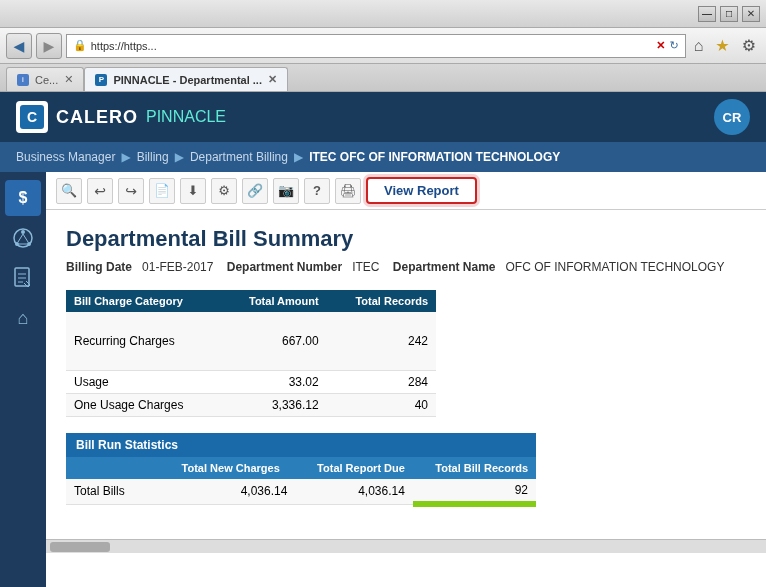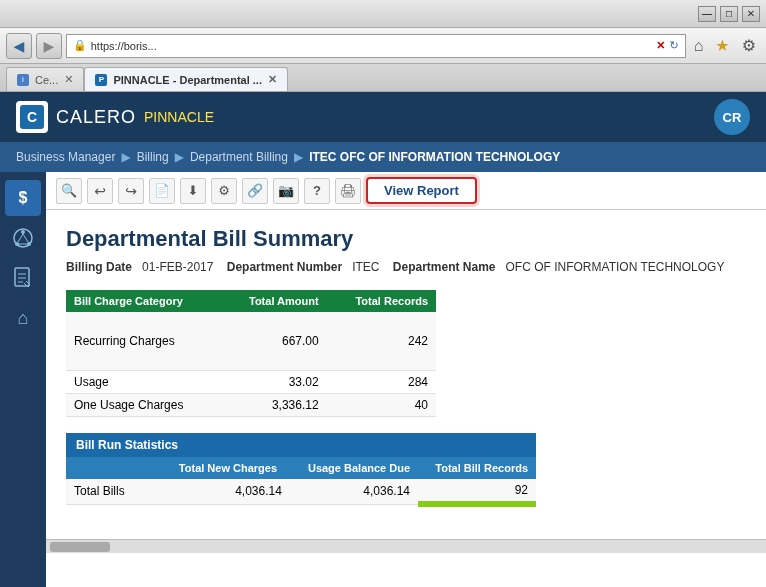--- a/index.html
+++ b/index.html
@@ -15,21 +15,21 @@
     <div style="width:18px;height:16px;background:linear-gradient(to bottom,#e0e0e0,#c0c0c0);border:1px solid #888;font-size:10px;display:flex;align-items:center;justify-content:center;cursor:pointer;color:#333;">✕</div>
   </div>
 </div>
 
 <div style="background:linear-gradient(to bottom,#f5f5f5,#e0e0e0);height:36px;display:flex;align-items:center;padding:0 6px;gap:4px;border-bottom:1px solid #aaa;">
   <div style="width:26px;height:26px;background:linear-gradient(to bottom,#e8e8e8,#ccc);border:1px solid #999;border-radius:3px;display:flex;align-items:center;justify-content:center;cursor:pointer;font-size:14px;color:#336699;">◀</div>
   <div style="width:26px;height:26px;background:linear-gradient(to bottom,#e8e8e8,#ccc);border:1px solid #999;border-radius:3px;display:flex;align-items:center;justify-content:center;cursor:pointer;font-size:14px;color:#888;">▶</div>
 
   <div style="flex:1;height:24px;border:1px solid #999;background:white;display:flex;align-items:center;padding:0 6px;font-size:11px;gap:4px;">
     <span style="color:#5a8a5a;font-size:11px;">🔒</span>
-    <span style="flex:1;color:#333;">https://boris...</span>
+    <span style="flex:1;color:#333;">https://https...</span>
     <span style="color:#cc0000;font-weight:bold;cursor:pointer;">✕</span>
     <span style="color:#336699;cursor:pointer;">↻</span>
   </div>
 
   <div style="font-size:16px;color:#555;cursor:pointer;padding:0 4px;">⌂</div>
   <div style="font-size:16px;color:#cca020;cursor:pointer;padding:0 4px;">★</div>
   <div style="font-size:16px;color:#555;cursor:pointer;padding:0 4px;">⚙</div>
 </div>
 
 <div style="background:linear-gradient(to bottom,#d8d8d8,#c8c8c8);height:28px;display:flex;align-items:flex-end;padding:0 6px;border-bottom:1px solid #aaa;">
@@ -48,22 +48,22 @@
 <div style="display:flex;flex-direction:column;height:calc(587px - 92px);background:#e8ecf0;">
 
   <div style="background:#1a3a5c;height:50px;display:flex;align-items:center;padding:0 16px;gap:12px;">
     <div style="display:flex;align-items:center;gap:8px;">
       <div style="width:32px;height:32px;background:white;border-radius:4px;display:flex;align-items:center;justify-content:center;font-size:14px;color:#1a3a5c;font-weight:bold;">
         <svg width="28" height="28" viewBox="0 0 28 28">
             <rect x="2" y="2" width="24" height="24" rx="3" fill="#1a6aaa"></rect>
             <text x="14" y="19" text-anchor="middle" fill="white" font-size="14" font-weight="bold">C</text>
           </svg>
       </div>
-      <span style="color:white;font-size:18px;font-weight:normal;letter-spacing:1px;text-align:right;">CALERO</span>
-      <span style="color:#fde047;font-size:14px;">PINNACLE</span>
+      <span style="color:white;font-size:18px;font-weight:bold;letter-spacing:1px;text-align:right;">CALERO</span>
+      <span style="color:#5eead4;font-size:16px;">PINNACLE</span>
     </div>
     <div style="flex:1;"></div>
     <div style="width:36px;height:36px;background:#2a7fba;border-radius:50%;display:flex;align-items:center;justify-content:center;color:white;font-size:13px;font-weight:bold;">CR</div>
   </div>
 
   <div style="background:#2a5a8c;height:30px;display:flex;align-items:center;padding:0 16px;gap:6px;font-size:12px;color:#c8d8e8;">
     <span style="color:#c8d8e8;cursor:pointer;">Business Manager</span>
     <span style="color:#7ab0d8;">▶</span>
     <span style="color:#c8d8e8;cursor:pointer;">Billing</span>
     <span style="color:#7ab0d8;">▶</span>
@@ -126,21 +126,21 @@
           &nbsp;
           <span>ITEC</span>
           &nbsp;&nbsp;
           <span style="font-weight:bold;">Department Name</span>
           &nbsp;
           <span>OFC OF INFORMATION TECHNOLOGY</span>
         </div>
 
         <table style="width:100%;border-collapse:collapse;margin-bottom:16px;max-width:370px;">
           <thead>
-            <tr style="background:#15803d;color:white;">
+            <tr style="background:#0c4a6e;color:white;">
               <th style="padding:5px 8px;font-size:11px;font-weight:bold;text-align:left;">Bill Charge Category</th>
               <th style="padding:5px 8px;font-size:11px;font-weight:bold;text-align:right;">Total Amount</th>
               <th style="padding:5px 8px;font-size:11px;font-weight:bold;text-align:right;">Total Records</th>
             </tr>
           </thead>
           <tbody>
             <tr style="background:#f8f8f8;">
               <td style="padding:22px 8px;font-size:12px;border-bottom:1px solid #e0e0e0;text-align:left;">Recurring Charges</td>
               <td style="padding:4px 8px;font-size:12px;border-bottom:1px solid #e0e0e0;text-align:right;">667.00</td>
               <td style="padding:4px 8px;font-size:12px;border-bottom:1px solid #e0e0e0;text-align:right;">242</td>
@@ -157,21 +157,21 @@
             </tr>
           </tbody>
         </table>
 
         <div style="background:#1a6aaa;color:white;font-size:12px;font-weight:bold;padding:5px 10px;max-width:470px;">Bill Run Statistics</div>
         <table style="width:100%;border-collapse:collapse;margin-bottom:16px;max-width:470px;">
           <thead>
             <tr style="background:#2a7fba;color:white;">
               <th style="padding:5px 8px;font-size:11px;font-weight:bold;text-align:left;width:100px;"></th>
               <th style="padding:5px 8px;font-size:11px;font-weight:bold;">Total New Charges</th>
-              <th style="padding:5px 8px;font-size:11px;font-weight:bold;text-align:right;">Usage Balance Due</th>
+              <th style="padding:5px 8px;font-size:11px;font-weight:bold;text-align:right;">Total Report Due</th>
               <th style="padding:5px 8px;font-size:11px;font-weight:bold;text-align:right;">Total Bill Records</th>
             </tr>
           </thead>
           <tbody>
             <tr style="background:#f8f8f8;">
               <td style="padding:4px 8px;font-size:12px;border-bottom:1px solid #e0e0e0;text-align:left;">Total Bills</td>
               <td style="padding:4px 8px;font-size:12px;border-bottom:1px solid #e0e0e0;text-align:right;">4,036.14</td>
               <td style="padding:4px 8px;font-size:12px;border-bottom:1px solid #e0e0e0;text-align:right;">4,036.14</td>
               <td style="padding:4px 8px;font-size:12px;border-bottom:6px solid #84cc16;text-align:right;">92</td>
             </tr>

